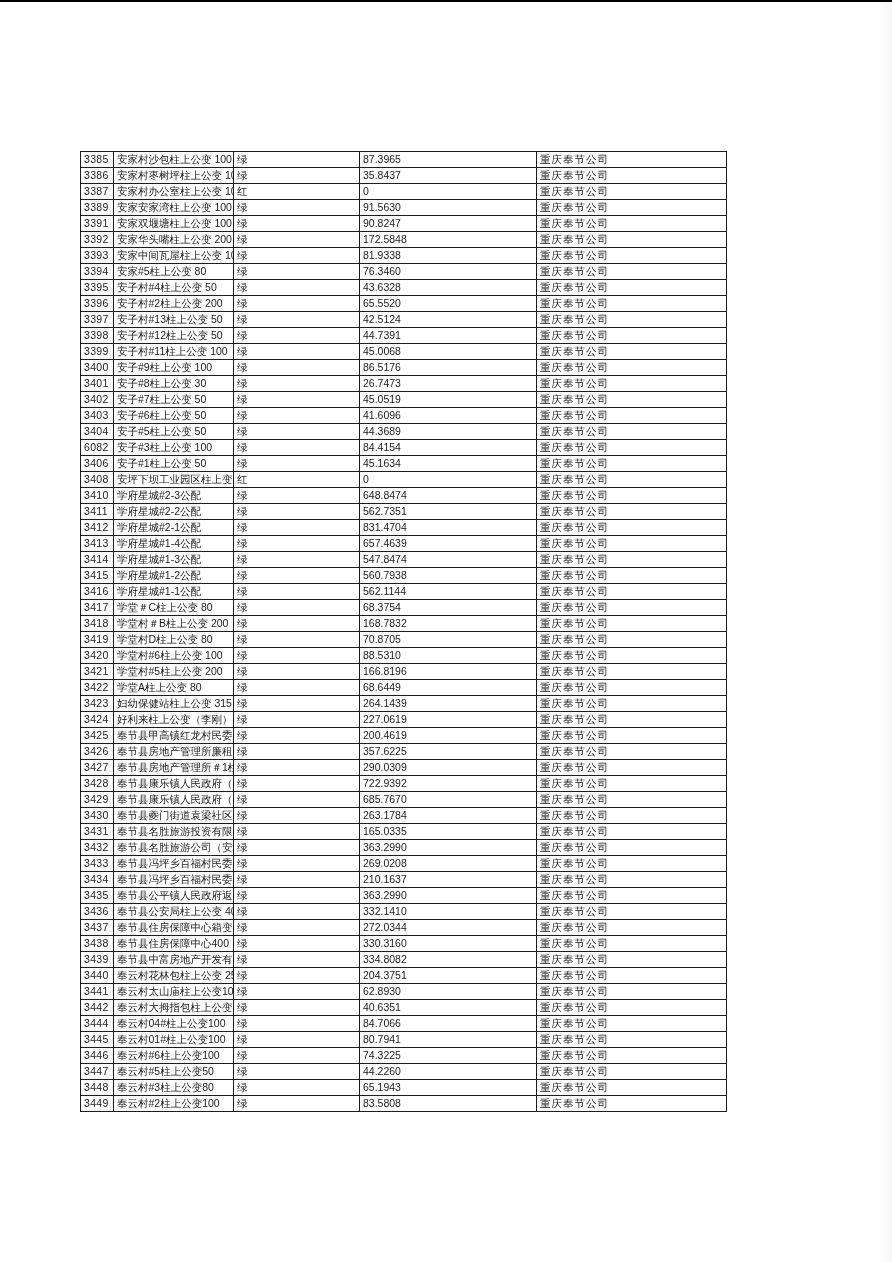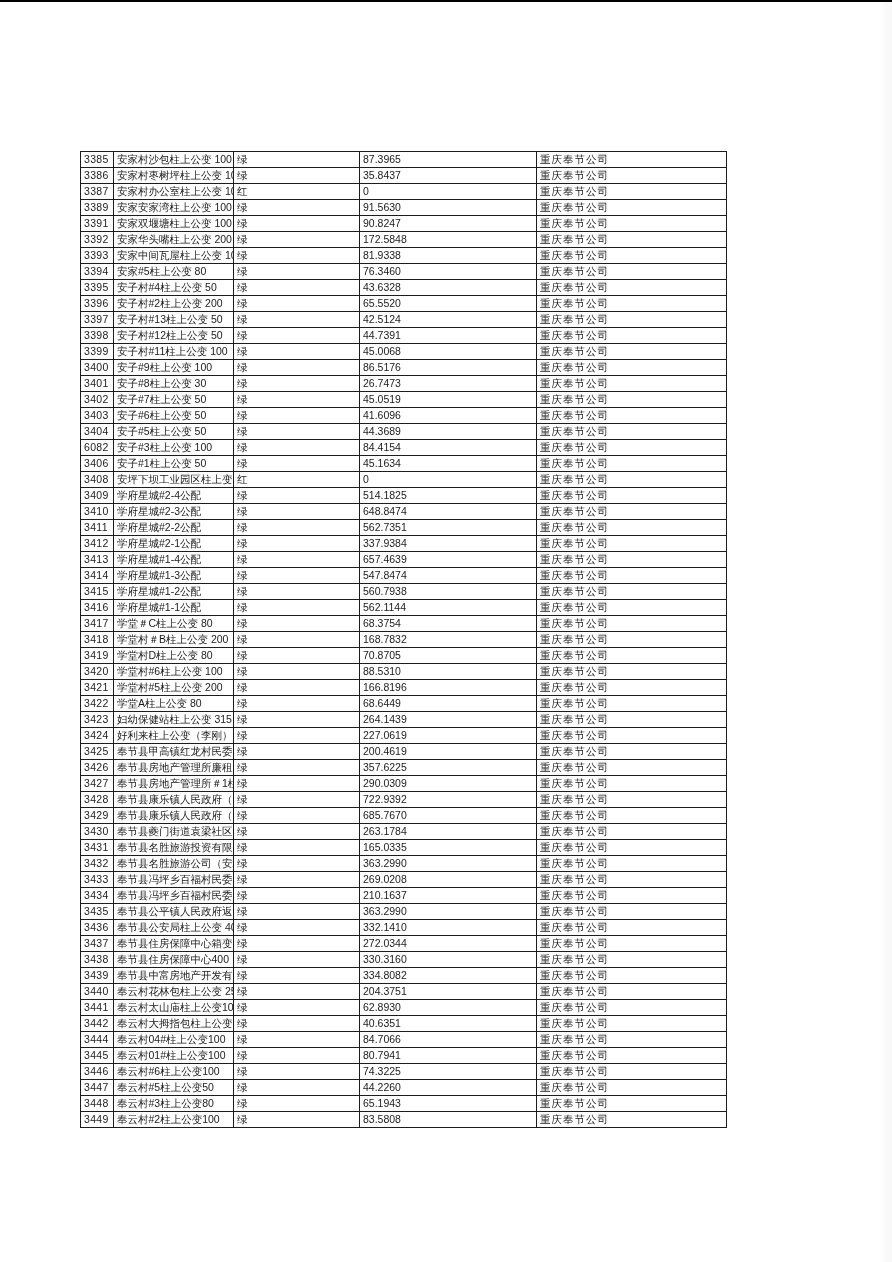--- a/index.html
+++ b/index.html
@@ -211,45 +211,38 @@
         <td class="c-company">重庆奉节公司</td>
       </tr>
       <tr>
         <td class="c-no">3408</td>
         <td class="c-name">安坪下坝工业园区柱上变</td>
         <td class="c-status">红</td>
         <td class="c-load">0</td>
         <td class="c-company">重庆奉节公司</td>
       </tr>
       <tr>
-        <td class="c-no">3409</td>
-        <td class="c-name">学府星城#2-4公配</td>
-        <td class="c-status">绿</td>
-        <td class="c-load">514.1825</td>
-        <td class="c-company">重庆奉节公司</td>
-      </tr>
-      <tr>
         <td class="c-no">3410</td>
         <td class="c-name">学府星城#2-3公配</td>
         <td class="c-status">绿</td>
         <td class="c-load">648.8474</td>
         <td class="c-company">重庆奉节公司</td>
       </tr>
       <tr>
         <td class="c-no">3411</td>
         <td class="c-name">学府星城#2-2公配</td>
         <td class="c-status">绿</td>
         <td class="c-load">562.7351</td>
         <td class="c-company">重庆奉节公司</td>
       </tr>
       <tr>
         <td class="c-no">3412</td>
         <td class="c-name">学府星城#2-1公配</td>
         <td class="c-status">绿</td>
-        <td class="c-load">337.9384</td>
+        <td class="c-load">831.4704</td>
         <td class="c-company">重庆奉节公司</td>
       </tr>
       <tr>
         <td class="c-no">3413</td>
         <td class="c-name">学府星城#1-4公配</td>
         <td class="c-status">绿</td>
         <td class="c-load">657.4639</td>
         <td class="c-company">重庆奉节公司</td>
       </tr>
       <tr>

